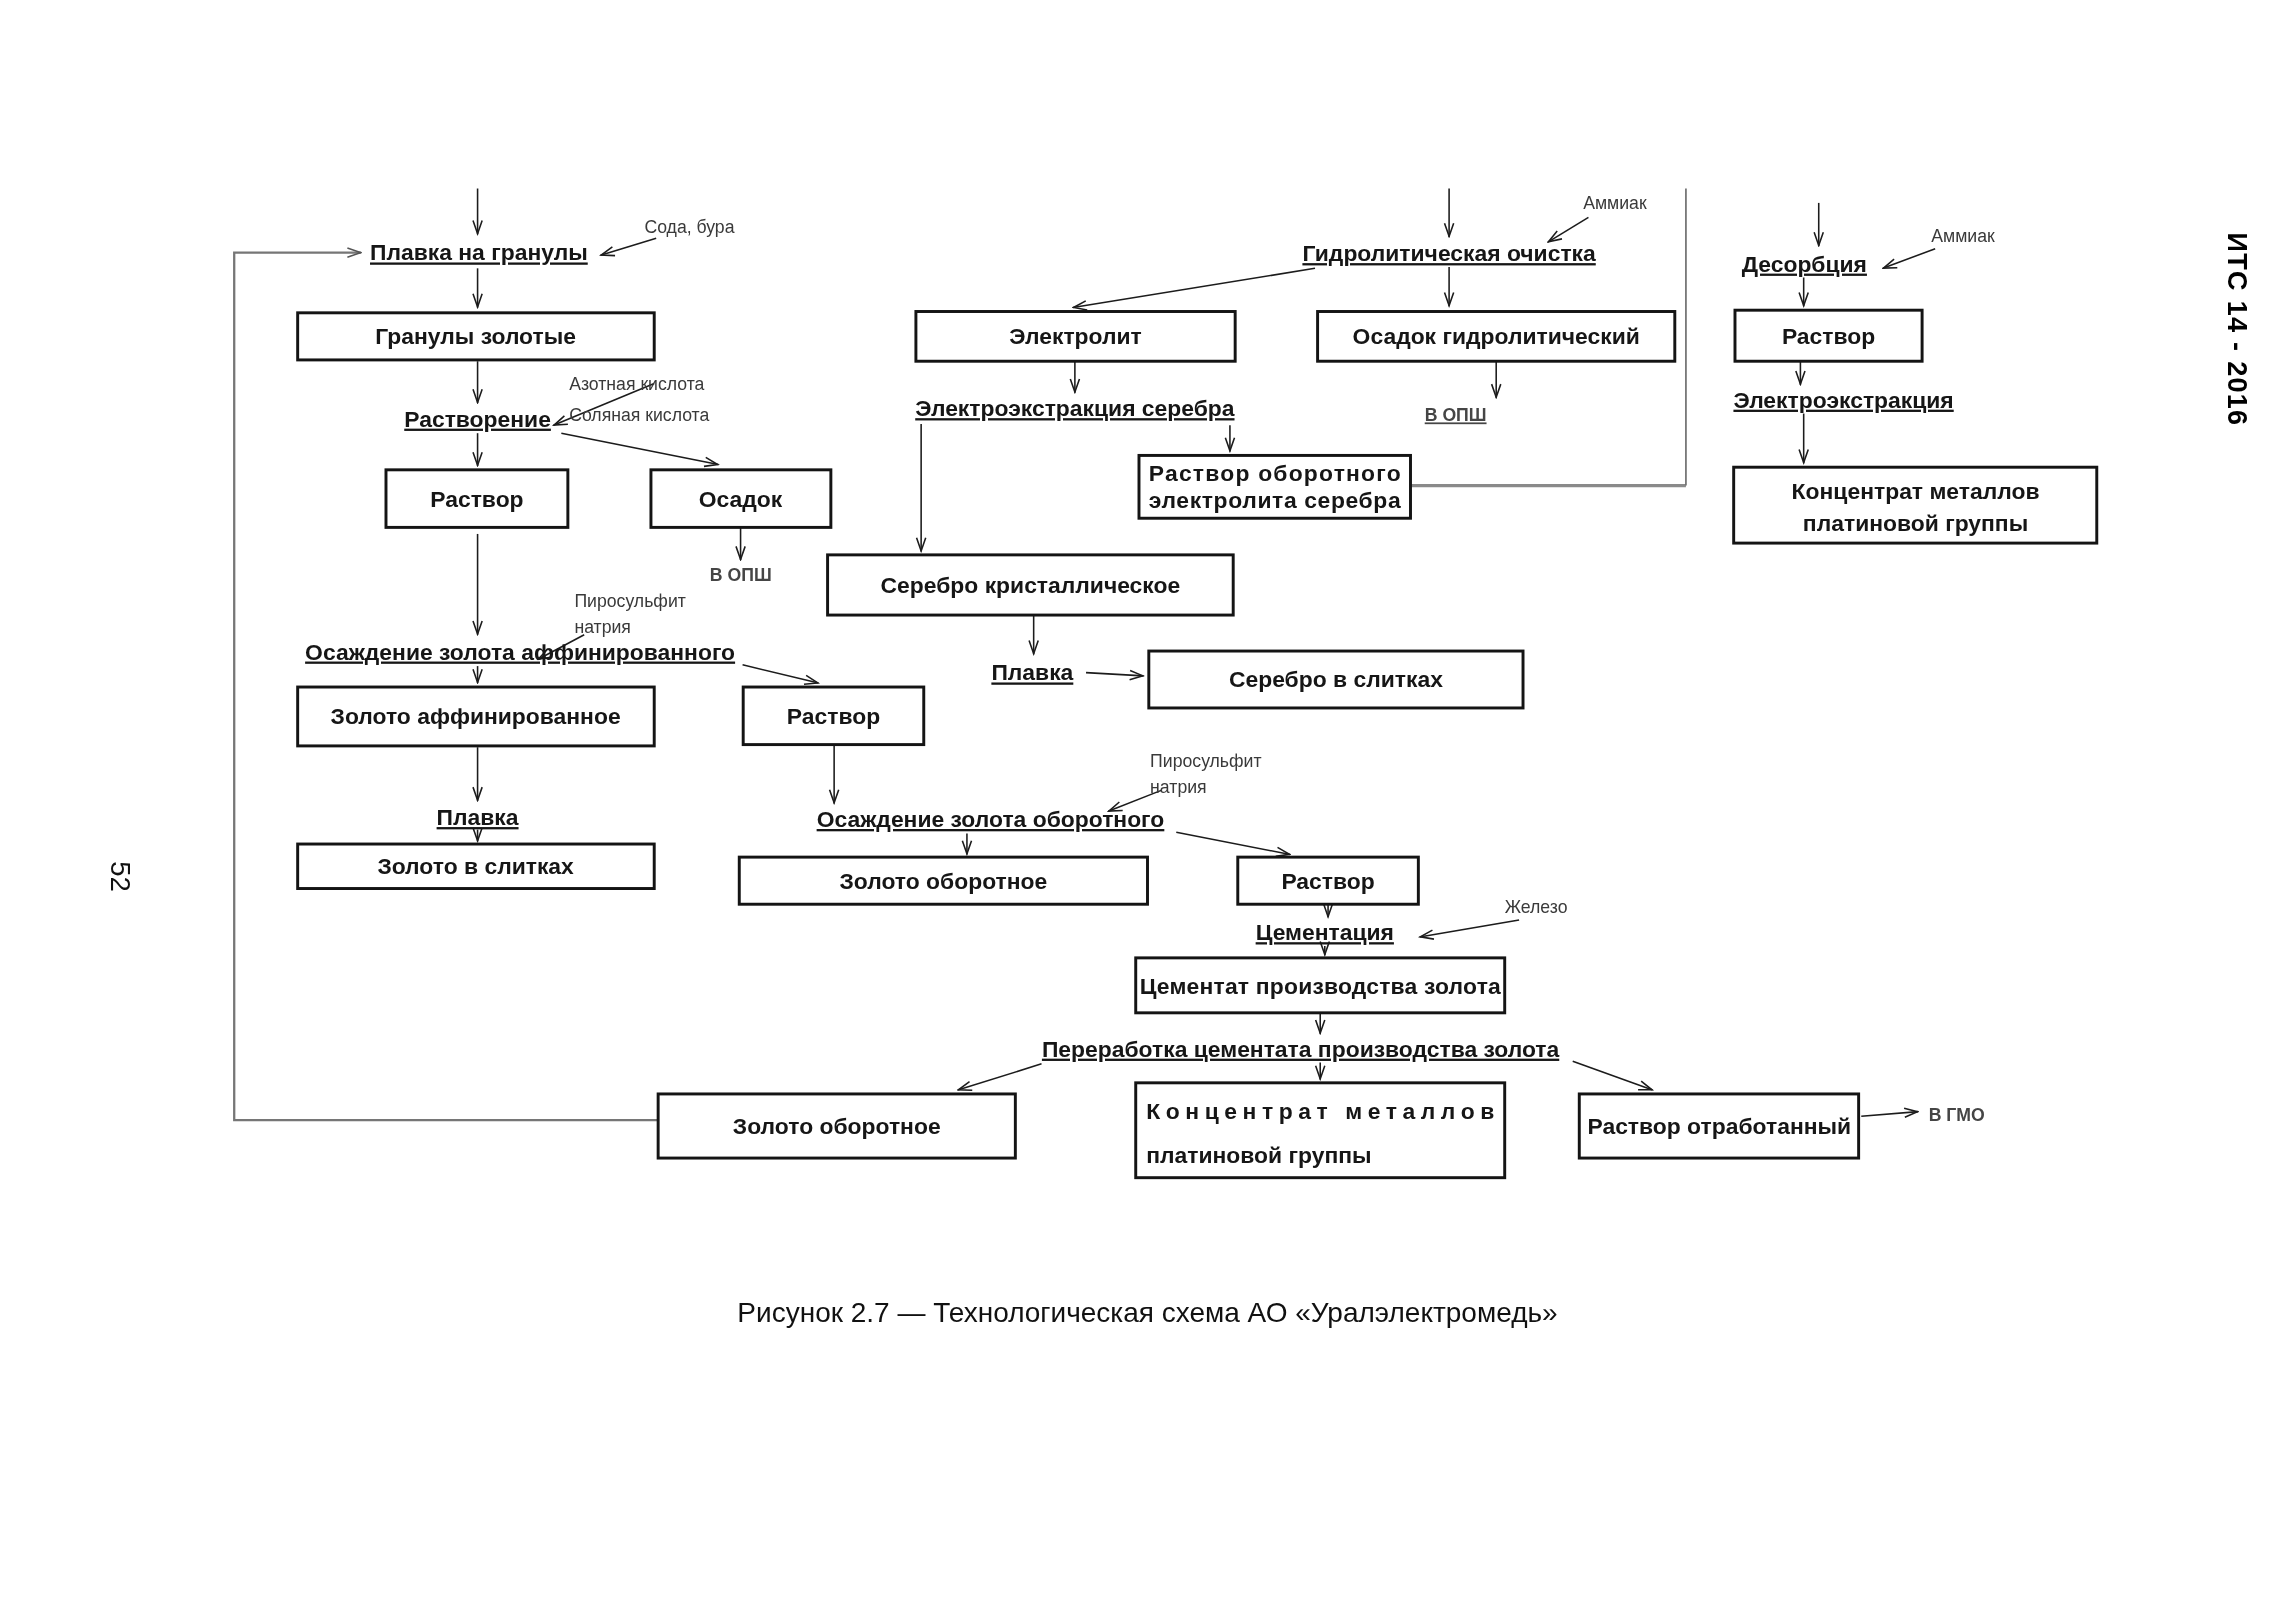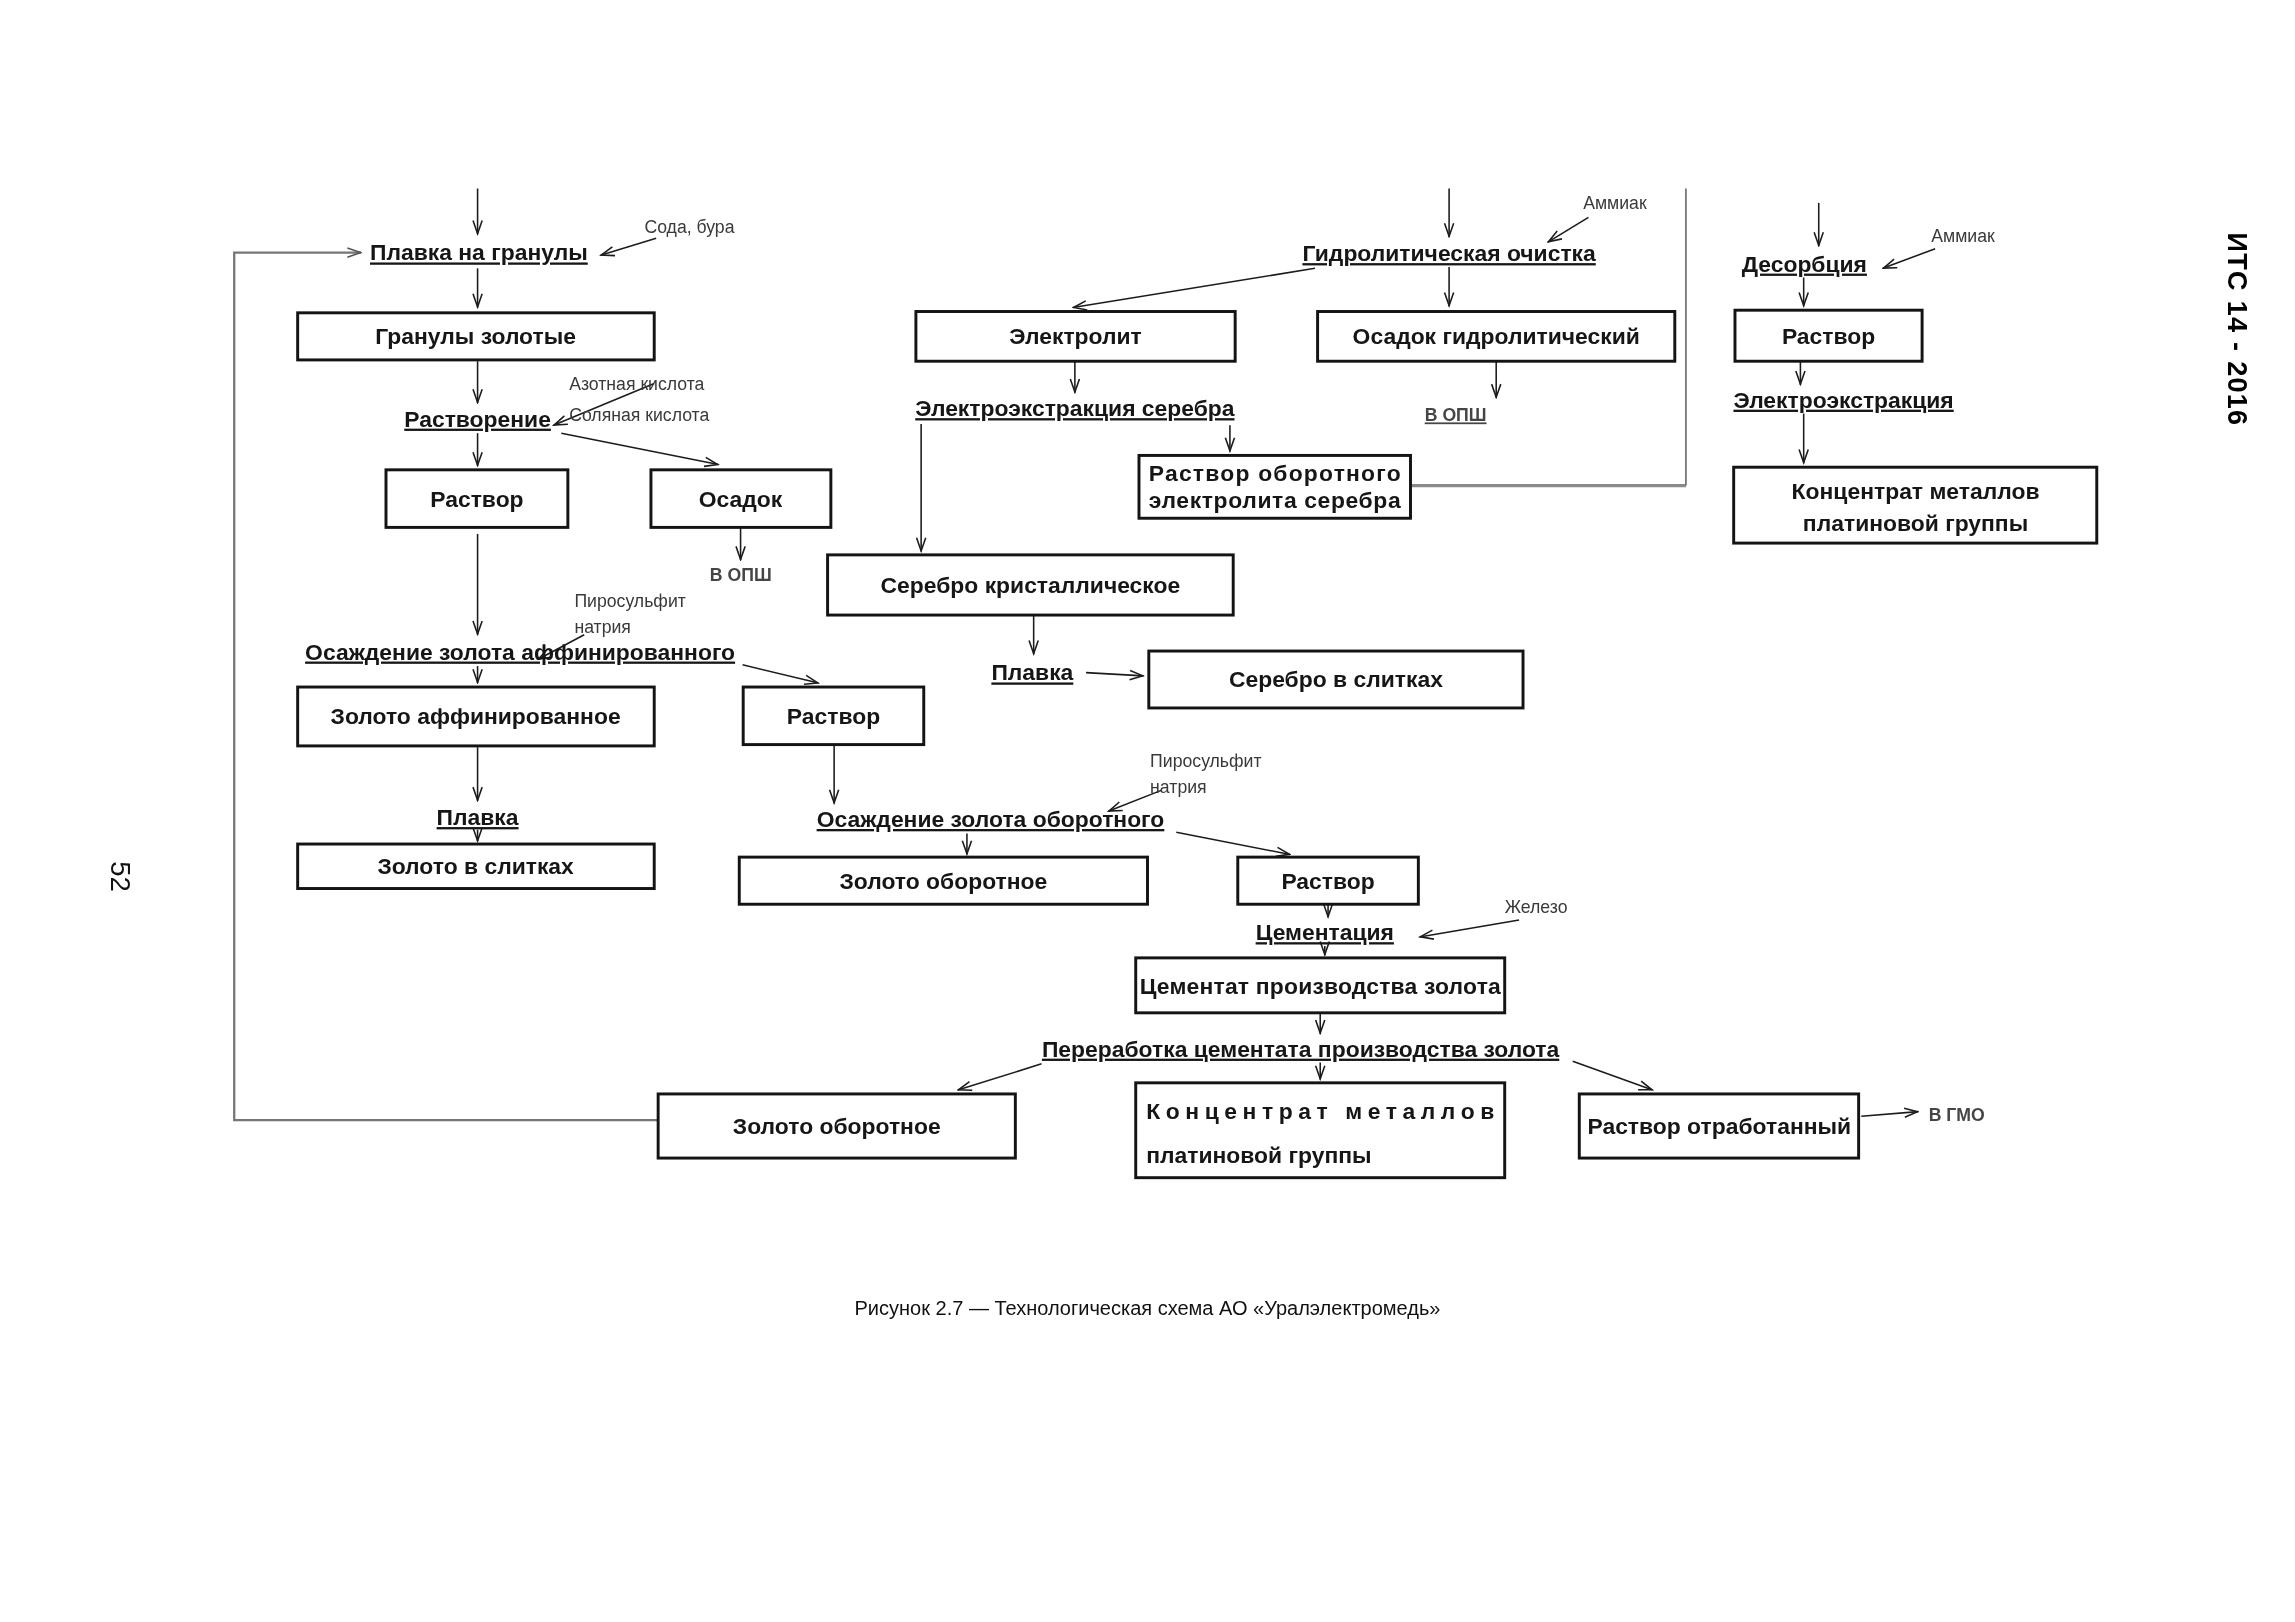--- a/index.html
+++ b/index.html
@@ -81,21 +81,21 @@
     stroke-width: 2.6;
     fill: none;
   }
   
   .caption {
     position: absolute;
     left: 0;
     top: 1297px;
     width: 2295px;
     text-align: center;
-    font-size: 20px;
+    font-size: 28px;
     color: #111;
   }
   .doc-code {
     position: absolute;
     left: 2087px;
     top: 315px;
     width: 301px;
     height: 29px;
     transform: rotate(90deg);
     text-align: center;

